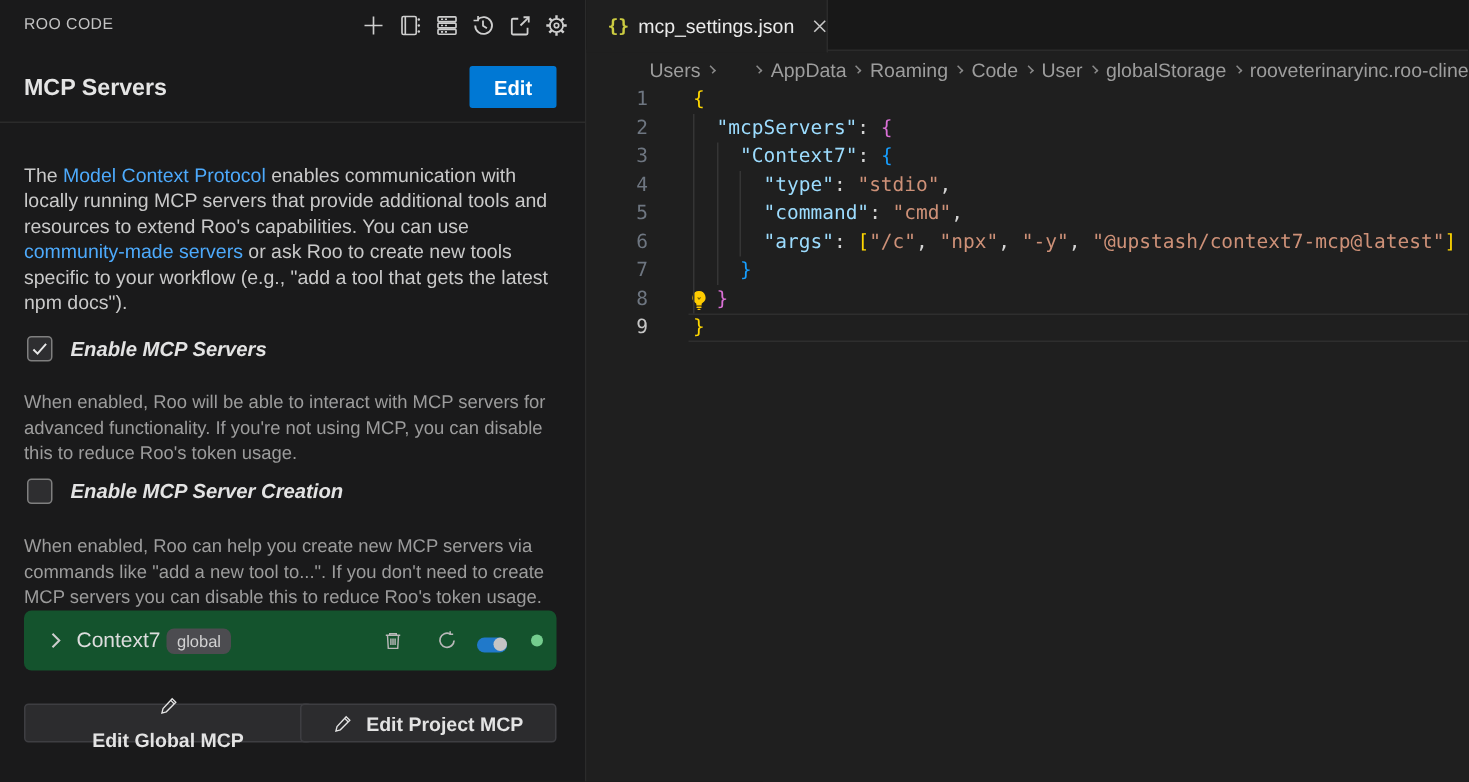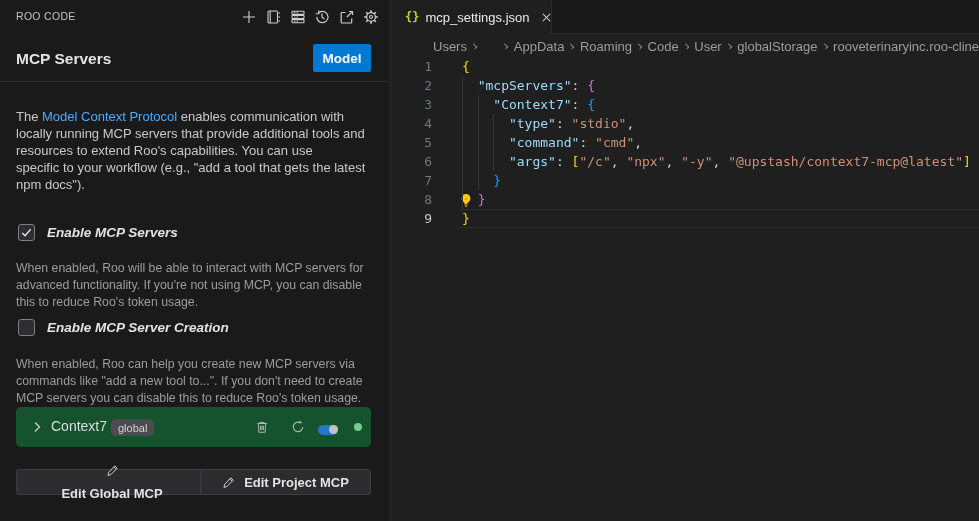--- a/index.html
+++ b/index.html
@@ -116,27 +116,28 @@
           <circle cx="8" cy="8" r="4.4" stroke-width="1.2"></circle>
           <circle cx="8" cy="8" r="1.5" stroke-width="1.1"></circle>
           <g stroke-width="1.6">
             <path d="M8 1.2v2.2M8 12.6v2.2M1.2 8h2.2M12.6 8h2.2M3.2 3.2l1.6 1.6M11.2 11.2l1.6 1.6M12.8 3.2l-1.6 1.6M4.8 11.2l-1.6 1.6"></path>
           </g>
         </svg>
       </span>
     </div>
 
   <div id="page-title">MCP Servers</div>
-  <button id="done-btn">Model</button>
+  <button id="done-btn">Edit</button>
   <div id="header-sep"></div>
 
   <div id="intro">
       <div><span>The </span><span class="link">Model Context Protocol</span><span> enables communication with</span></div>
       <div><span>locally running MCP servers that provide additional tools and</span></div>
       <div><span>resources to extend Roo's capabilities. You can use</span></div>
+      <div><span class="link">community-made servers</span><span> or ask Roo to create new tools</span></div>
       <div><span>specific to your workflow (e.g., "add a tool that gets the latest</span></div>
       <div><span>npm docs").</span></div>
     </div>
 
   <div class="check-row" style="top:224px;">
     <span class="checkbox" id="cb0">
         <svg viewBox="0 0 16 16" fill="none" stroke="currentColor" stroke-width="1.6">
           <path d="M2.8 8.6 6.2 12 13.2 4"></path>
         </svg>
       </span>

